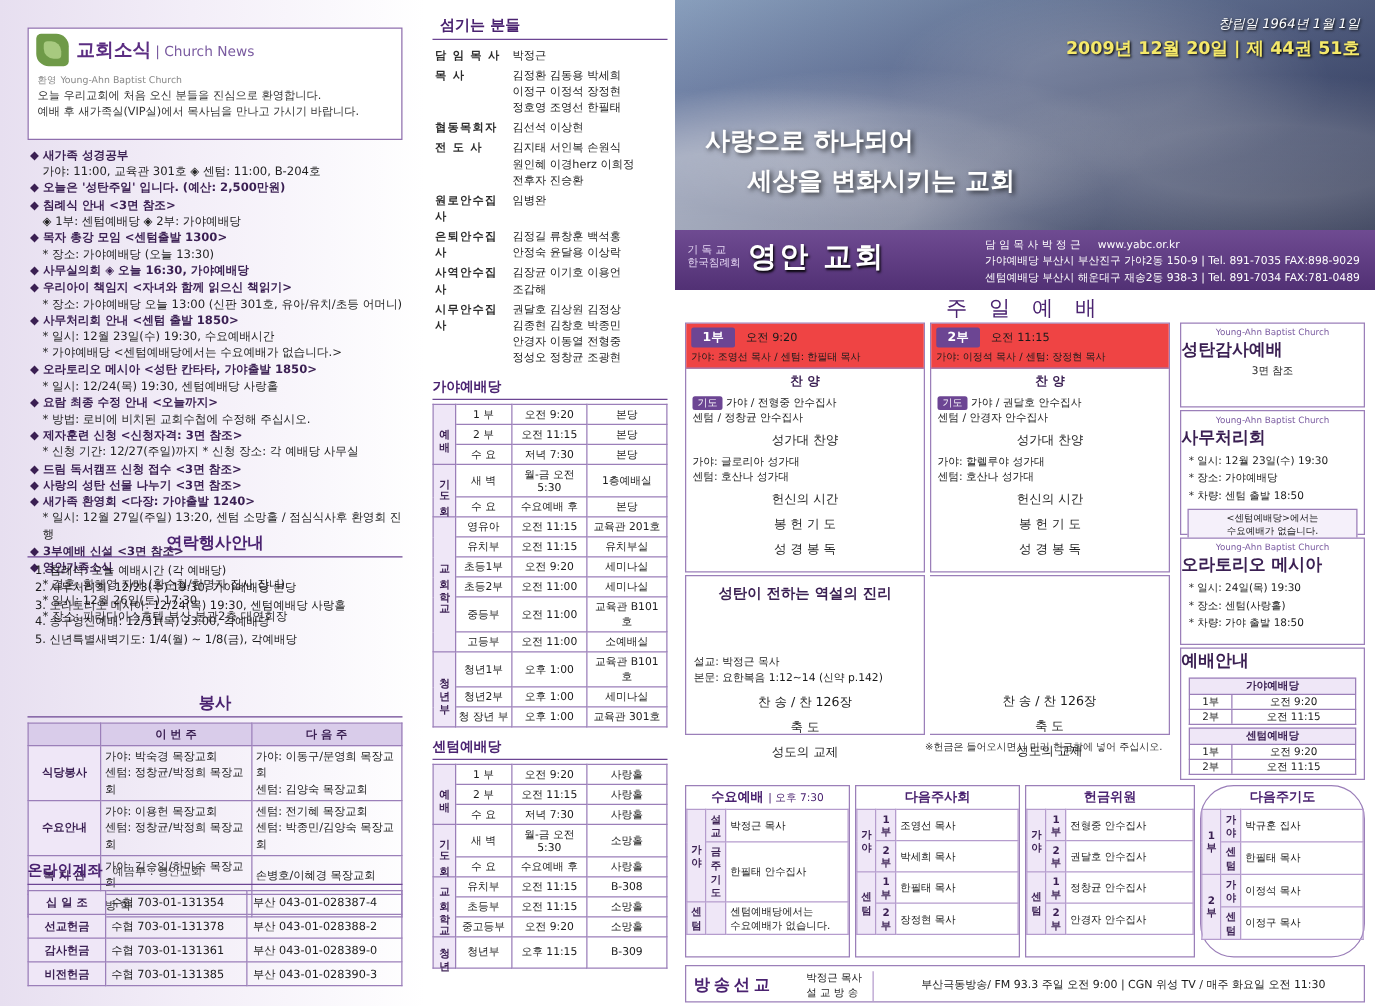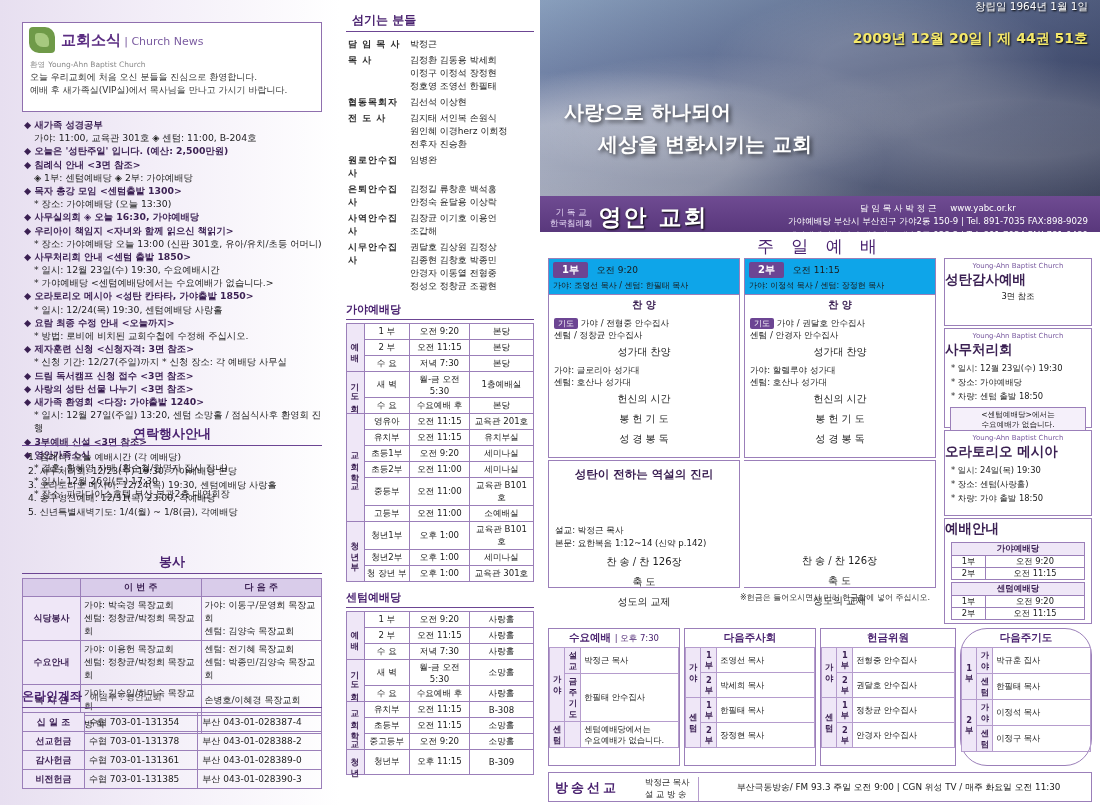--- a/index.html
+++ b/index.html
@@ -74,39 +74,39 @@
         radial-gradient(ellipse at 12% 75%, rgba(255,255,255,.55) 0 18%, transparent 40%),
         radial-gradient(ellipse at 30% 55%, rgba(255,255,255,.35) 0 16%, transparent 38%),
         radial-gradient(ellipse at 62% 30%, rgba(255,255,255,.30) 0 14%, transparent 36%),
         radial-gradient(ellipse at 85% 60%, rgba(255,255,255,.40) 0 16%, transparent 38%),
         linear-gradient(0deg, rgba(255,255,255,.35), transparent 55%);
       opacity:.85; }
   .photo .dark { position:absolute; left:0; top:0; width:100%; height:100%;
       background:linear-gradient(120deg, rgba(20,25,50,.05), rgba(20,25,50,.45)); }
   .photo-date { position:absolute; right:12px; top:30px; text-align:right; color:#f5e96a;
       font-size:14px; font-weight:bold; text-shadow:1px 1px 2px #000; }
-  .photo-est { position:absolute; right:12px; top:0; color:#fff; font-size:10.5px; text-shadow:1px 1px 2px #000; }
+  .photo-est { position:absolute; right:12px; top:12px; color:#fff; font-size:10.5px; text-shadow:1px 1px 2px #000;font-style:italic; }
   .photo-slogan { position:absolute; left:24px; top:96px; color:#fff; font-size:20px; font-weight:bold;
       line-height:1.6; text-shadow:2px 2px 4px rgba(0,0,0,.7); }
   .photo-slogan .l2 { margin-left:34px; display:block; }
 
-  .banner { position:absolute; left:540px; top:196px; width:560px; height:60px;
-      background:linear-gradient(to bottom,#6f4b92,#4a2a6d); color:#fff;text-align:center; }
+  .banner { position:absolute; left:540px; top:184px; width:560px; height:60px;
+      background:linear-gradient(to bottom,#6f4b92,#4a2a6d); color:#fff; }
   .logo-wrap { position:absolute; left:10px; top:6px; display:flex; align-items:center; gap:6px; }
   .logo-small { font-size:8.5px; line-height:1.25; color:#e6d8f5; }
   .logo-big { font-size:23px; font-weight:bold; letter-spacing:2px; text-shadow:1px 1px 2px #000; }
   .ban-right { position:absolute; left:248px; top:6px; font-size:8.6px; line-height:1.55; color:#fff; }
 
   
   .col-right { position:absolute; left:540px; top:232px; width:560px; height:573px; background:#fff; }
   .sun-title { text-align:center; font-size:17px; font-weight:normal; color:#4a2270; letter-spacing:6px;
       padding:3px 0 2px; }
 
   .svc-card { position:absolute; border:1px solid #9b7fb9; background:#fff; }
-  .svc-hd { background:#0ea5e9; border-bottom:1px solid #9b7fb9; padding:3px 4px; font-size:9px; }
+  .svc-hd { background:#ef4444; border-bottom:1px solid #9b7fb9; padding:3px 4px; font-size:9px; }
   .svc-hd .pill { display:inline-block; background:#6c4593; color:#fff; font-weight:bold;
       padding:1px 9px; border-radius:2px; margin-right:6px; font-size:10px; }
   .svc-row { text-align:center; font-size:10px; padding:3px 0; }
   .svc-row.big { font-weight:bold; color:#3a1f52; }
   .kv { font-size:8.6px; padding:1.5px 5px; line-height:1.4; }
   .tag { display:inline-block; background:#6c4593; color:#fff; padding:0 4px; border-radius:2px; font-size:8px; }
 
   .sermon { position:absolute; border:1px solid #9b7fb9; }
   .sermon .t { text-align:center; font-weight:bold; font-size:11.5px; color:#3a1f52; padding:6px 0 5px; }
   .sermon .m { font-size:8.6px; padding:2px 6px; line-height:1.5;margin-top:35px; }

